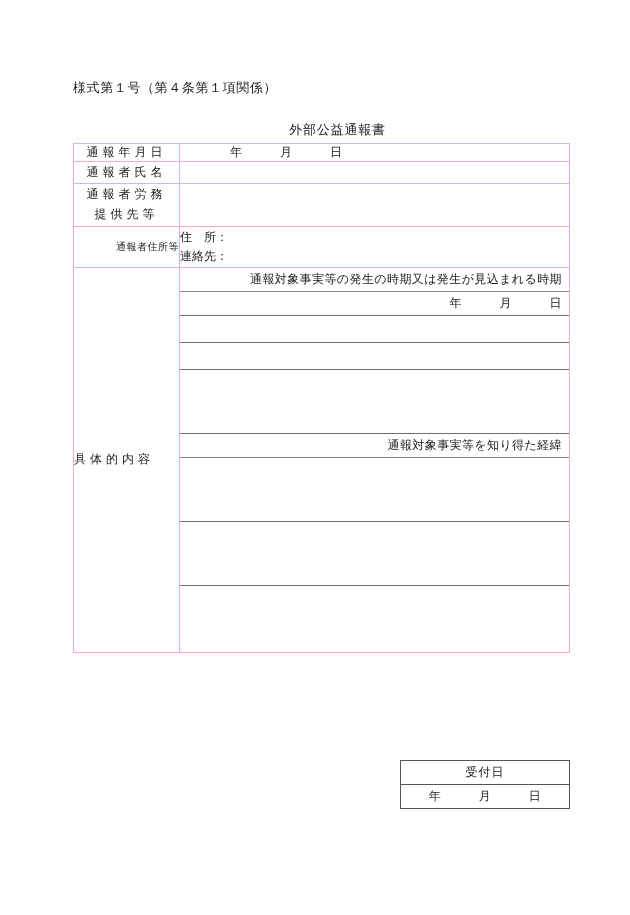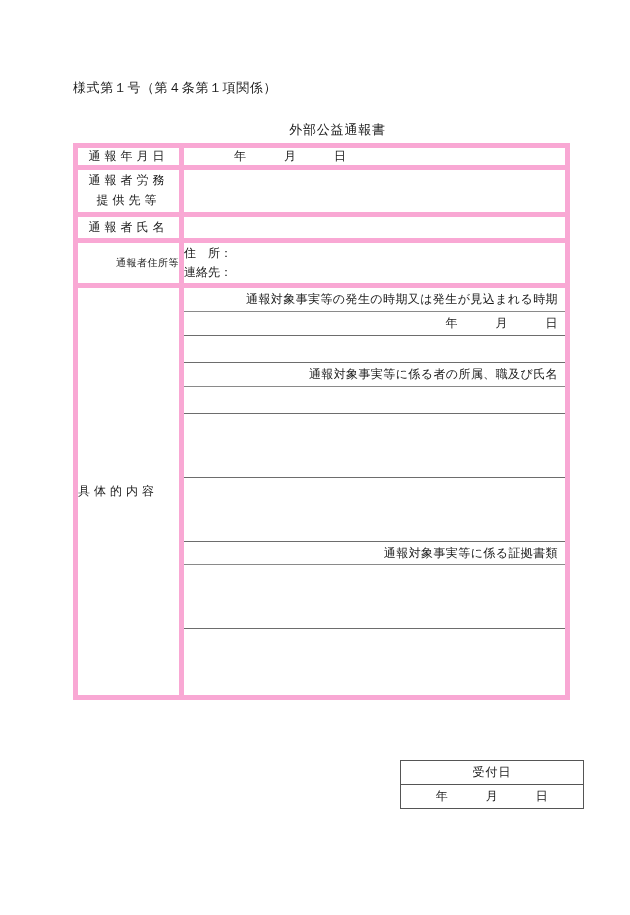--- a/index.html
+++ b/index.html
@@ -49,21 +49,21 @@
     position: absolute;
     left: 73px;
     top: 143px;
     width: 497px;
     border-collapse: collapse;
     table-layout: fixed;
     font-size: 12px;
     color: #1a1a1a;
   }
   .main-table td {
-    border: 5px solid #f9a8d4;
+    border: 1px solid #f9a8d4;
     padding: 0;
     vertical-align: middle;
   }
 
   .col-label { width: 106px; }
 
   .lbl {
     text-align: center;
     letter-spacing: 4px;
     padding-left: 4px;
@@ -127,21 +127,21 @@
   .sub-table td.sub-ymd {
     white-space: pre;
     letter-spacing: 0.5px;
   }
 
   
   .receipt {
     position: absolute;
     left: 400px;
     top: 760px;
-    width: 184px;
+    width: 170px;
     border-collapse: collapse;
     table-layout: fixed;
     font-size: 12px;
   }
   .receipt td {
     border: 1px solid #555555;
     text-align: center;
     padding: 3px 4px;
     letter-spacing: 1px;
     color: #1a1a1a;
@@ -166,33 +166,33 @@
       <col>
     </colgroup>
     <tbody>
 
       <tr>
         <td class="lbl">通報年月日</td>
         <td class="ymd-line">　　　　年　　　月　　　日</td>
       </tr>
 
       <tr>
+        <td class="lbl">通報者氏名</td>
+        <td class="cell-pad blank" style="height:21px;"></td>
+      </tr>
+
+      <tr>
         <td class="lbl-two">
           <div>通報者労務</div>
           <div>提供先等</div>
         </td>
         <td class="cell-pad blank" style="height:42px;"></td>
       </tr>
 
       <tr>
-        <td class="lbl">通報者氏名</td>
-        <td class="cell-pad blank" style="height:21px;"></td>
-      </tr>
-
-      <tr>
         <td class="lbl-tight">通報者住所等</td>
         <td class="cell-pad" style="height:40px;margin-left:14px;">
           <div>住　所：</div>
           <div>連絡先：</div>
         </td>
       </tr>
 
       <tr>
         <td class="lbl-vert">具体的内容</td>
         <td style="padding:0;">
@@ -205,37 +205,34 @@
               </tr>
               <tr>
                 <td class="answer sub-ymd" style="height:17px;">　　　　　年　　　月　　　日</td>
               </tr>
 
               <tr>
                 <td class="answer" style="height:20px;"></td>
               </tr>
 
               <tr>
-                <td>通報対象事実等に係る者の所属、職及び氏名</td>
-              </tr>
-              <tr>
                 <td class="answer" style="height:20px;"></td>
               </tr>
 
               <tr>
                 <td class="answer" style="height:57px;"></td>
               </tr>
 
               <tr>
+                <td>通報対象事実等を知り得た経緯</td>
+              </tr>
+              <tr>
                 <td class="answer" style="height:57px;"></td>
               </tr>
 
-              <tr>
-                <td>通報対象事実等に係る証拠書類</td>
-              </tr>
               <tr>
                 <td class="answer" style="height:57px;"></td>
               </tr>
 
               <tr>
                 <td class="answer-last" style="height:60px;"></td>
               </tr>
 
             </tbody>
           </table>

